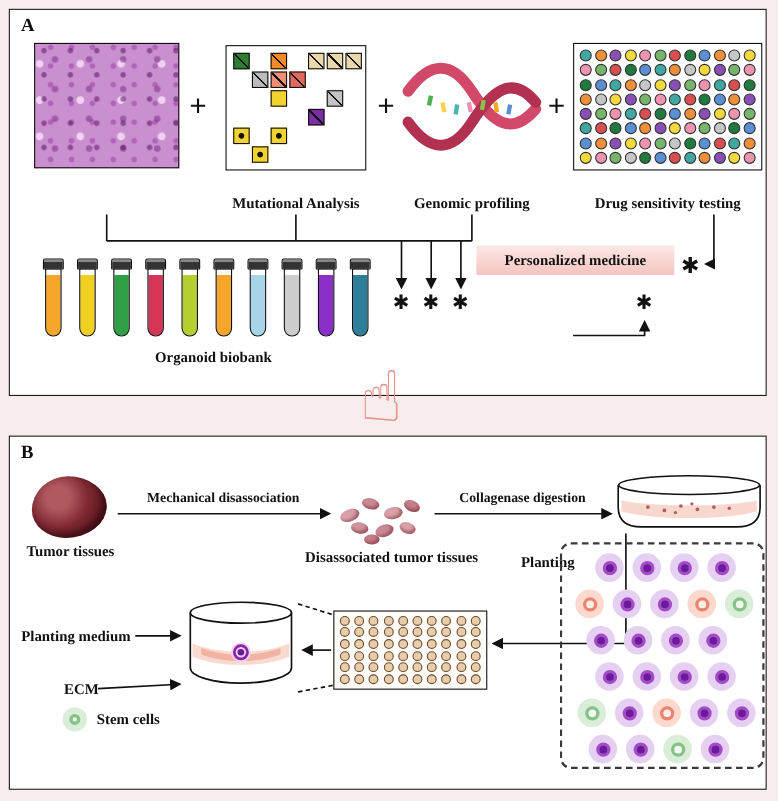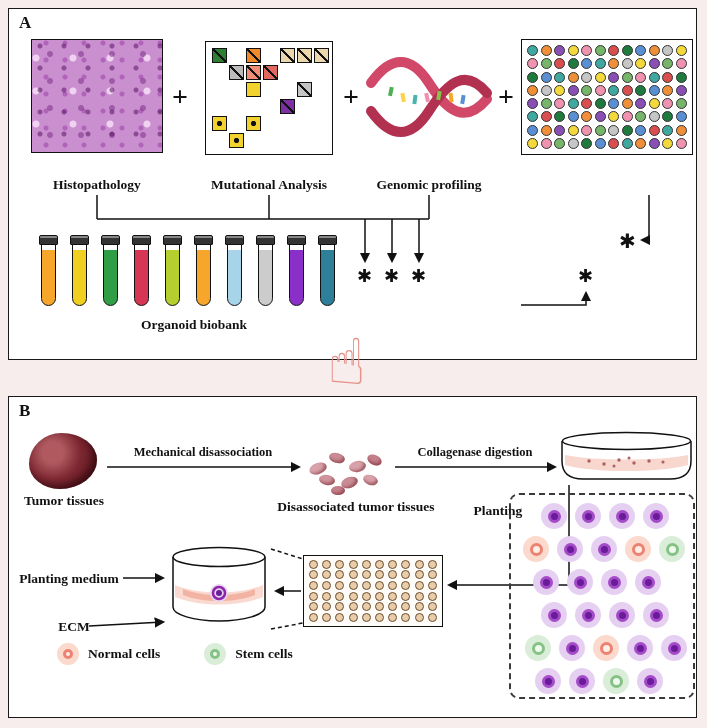--- a/index.html
+++ b/index.html
@@ -223,23 +223,23 @@
         <div class="well" style="background: rgb(31, 122, 61);"></div>
         <div class="well" style="background: rgb(91, 143, 212);"></div>
         <div class="well" style="background: rgb(217, 79, 79);"></div>
         <div class="well" style="background: rgb(63, 168, 160);"></div>
         <div class="well" style="background: rgb(239, 143, 58);"></div>
         <div class="well" style="background: rgb(138, 79, 181);"></div>
         <div class="well" style="background: rgb(243, 217, 59);"></div>
         <div class="well" style="background: rgb(239, 147, 176);"></div>
       </div>
 
-    <div class="caption" style="left:18px;  width:140px; top:168px;">Histopathology</div>
     <div class="caption" style="left:185px; width:150px; top:168px;">Mutational Analysis</div>
     <div class="caption" style="left:345px; width:150px; top:168px;">Genomic profiling</div>
+    <div class="caption" style="left:508px; width:180px; top:168px;">Drug sensitivity testing</div>
 
     <div class="tubes">
         <div class="tube">
           <div class="tube-cap"></div>
           <div class="tube-body" style="background: linear-gradient(rgb(255, 255, 255) 0px, rgb(255, 255, 255) 9%, rgb(246, 166, 43) 9%);"></div>
         </div>
         <div class="tube">
           <div class="tube-cap"></div>
           <div class="tube-body" style="background: linear-gradient(rgb(255, 255, 255) 0px, rgb(255, 255, 255) 9%, rgb(240, 207, 32) 9%);"></div>
         </div>
@@ -271,20 +271,21 @@
           <div class="tube-cap"></div>
           <div class="tube-body" style="background: linear-gradient(rgb(255, 255, 255) 0px, rgb(255, 255, 255) 9%, rgb(138, 48, 201) 9%);"></div>
         </div>
         <div class="tube">
           <div class="tube-cap"></div>
           <div class="tube-body" style="background: linear-gradient(rgb(255, 255, 255) 0px, rgb(255, 255, 255) 9%, rgb(46, 127, 153) 9%);"></div>
         </div>
       </div>
     <div class="caption" style="left:90px; width:190px; top:308px;">Organoid biobank</div>
 
+    <div class="pink-box" style="left:424px; top:214px; width:180px; height:27px;">Personalized medicine</div>
 
     <span class="ast" style="left:348px; top:256px;">✱</span>
     <span class="ast" style="left:375px; top:256px;">✱</span>
     <span class="ast" style="left:402px; top:256px;">✱</span>
     <span class="ast" style="left:610px; top:220px; font-size:20px;">✱</span>
     <span class="ast" style="left:569px; top:256px;">✱</span>
   </div>
 
   <div class="hand">☝</div>
 
@@ -496,26 +497,20 @@
         <circle cx="50" cy="48" r="6" fill="none" stroke="#8e24aa" stroke-width="2.5"></circle>
         <circle cx="50" cy="48" r="3" fill="#6a1b9a"></circle>
         <ellipse cx="50" cy="12" rx="46" ry="9.5" fill="#ffffff" stroke="#111" stroke-width="1.5"></ellipse>
       </svg>
     </div>
     <div class="caption" style="left:8px; width:104px; top:174px;">Planting medium</div>
     <div class="caption" style="left:40px; width:50px; top:222px;">ECM</div>
 
     <div class="legend">
         <div class="legend-item">
-          <div class="legend-cell" style="background: rgb(251, 217, 204);">
-            <div class="legend-core" style="border-color: rgb(236, 131, 114); background: rgb(253, 238, 230);"></div>
-          </div>
-          <span class="legend-label">Normal cells</span>
-        </div>
-        <div class="legend-item">
           <div class="legend-cell" style="background: rgb(217, 237, 216);">
             <div class="legend-core" style="border-color: rgb(133, 194, 133); background: rgb(240, 248, 239);"></div>
           </div>
           <span class="legend-label">Stem cells</span>
         </div>
       </div>
   </div>
 </div>
 
 </body></html>

